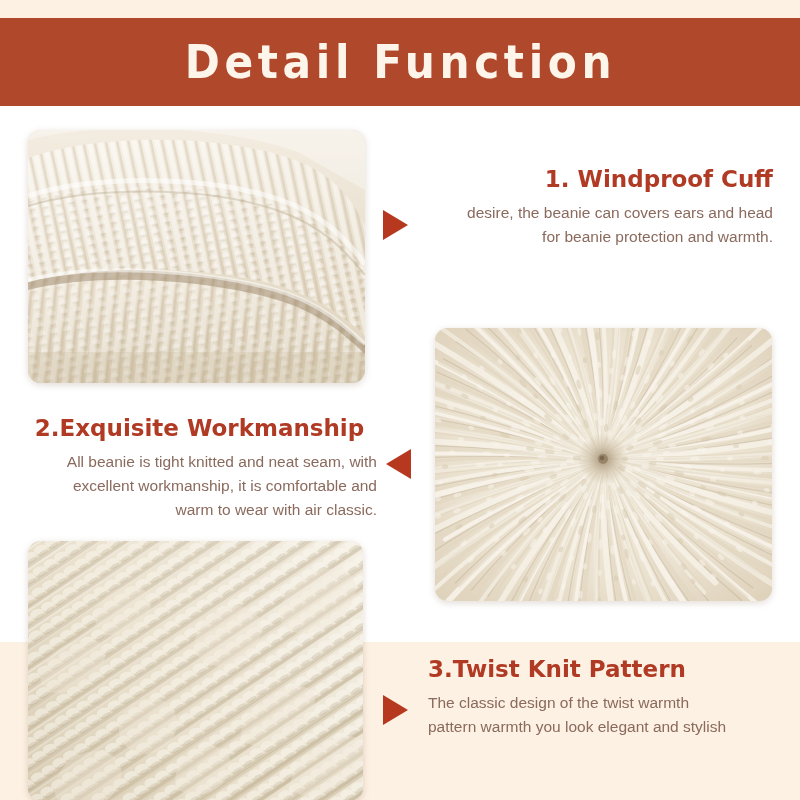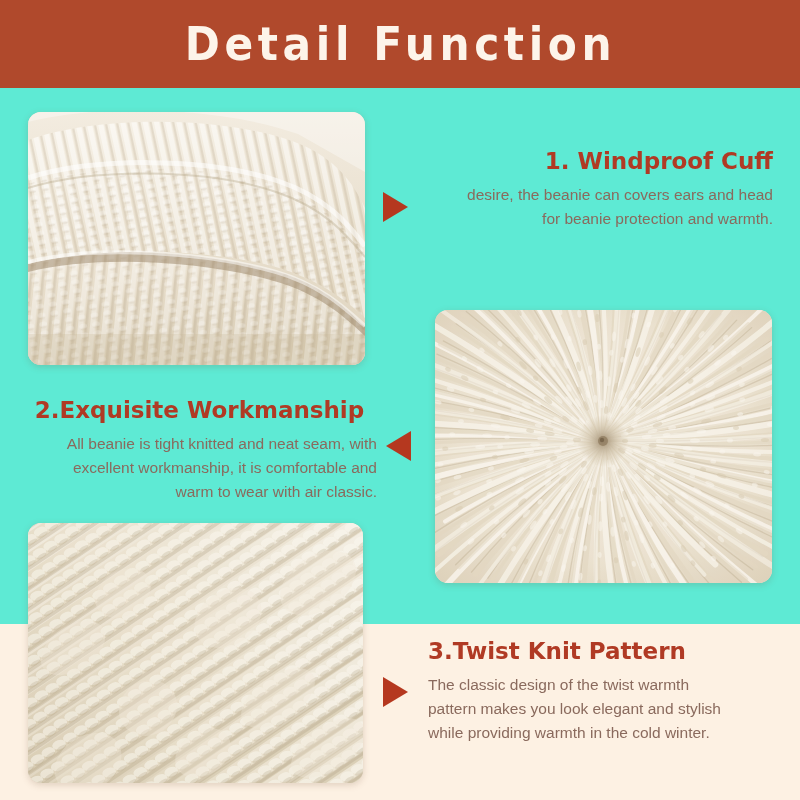--- a/index.html
+++ b/index.html
@@ -10,21 +10,22 @@
     width: 800px;
     height: 800px;
     background: #fdf1e3;
     font-family: "Liberation Sans", sans-serif;
     overflow: hidden;
   }
   .page {
     position: relative;
     width: 800px;
     height: 624px;
-    background: #5eead4;
+    background: #ffffff;
+    margin-top: 18px;
   }
 
   
   .header-banner {
     position: absolute;
     left: 0;
     top: 0;
     width: 800px;
     height: 88px;
     background: #b0492c;
@@ -1796,18 +1797,17 @@
       <rect width="335" height="260" fill="#bead8c" opacity="0.07"></rect>
     </svg>
   </div>
 
   <div class="arrow arrow-right" id="arrow-3"></div>
 
   <div class="block" id="block-3">
     <h2 class="block-heading">3.Twist Knit Pattern</h2>
     <div class="block-body">
       <div>The classic design of the twist warmth</div>
-      <div>pattern makes you look elegant and stylish</div>
-      <div>while providing warmth in the cold winter.</div>
+      <div>pattern warmth you look elegant and stylish</div>
     </div>
   </div>
 
 </div>
 
 </body></html>

